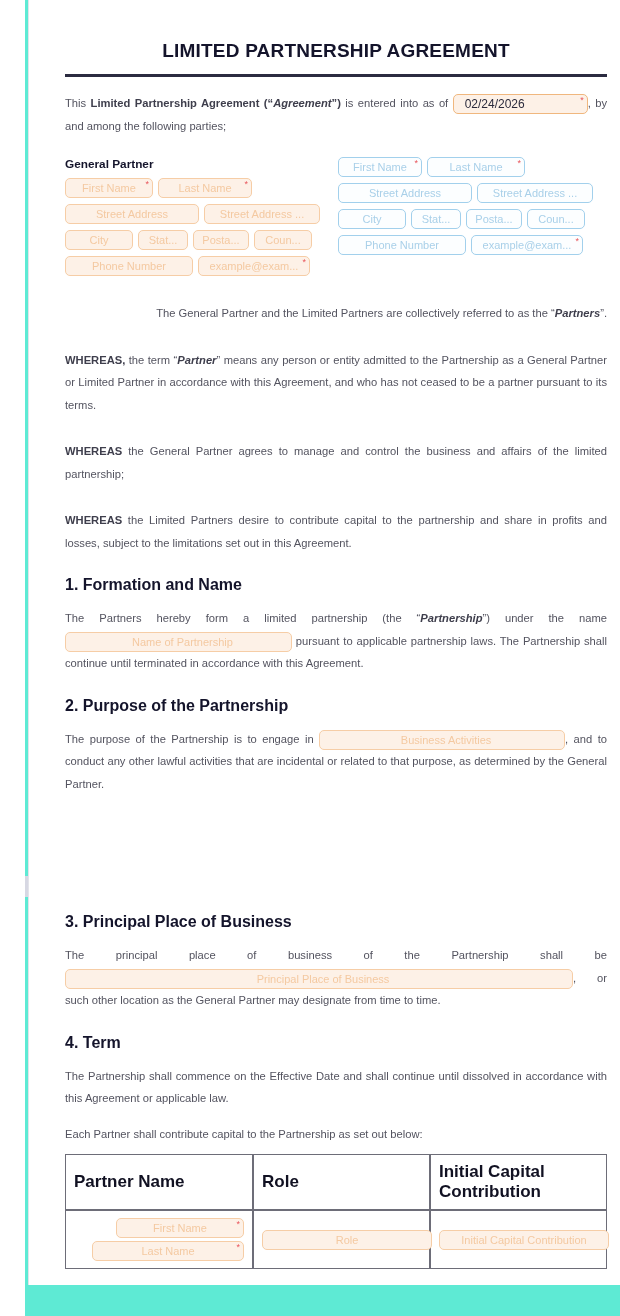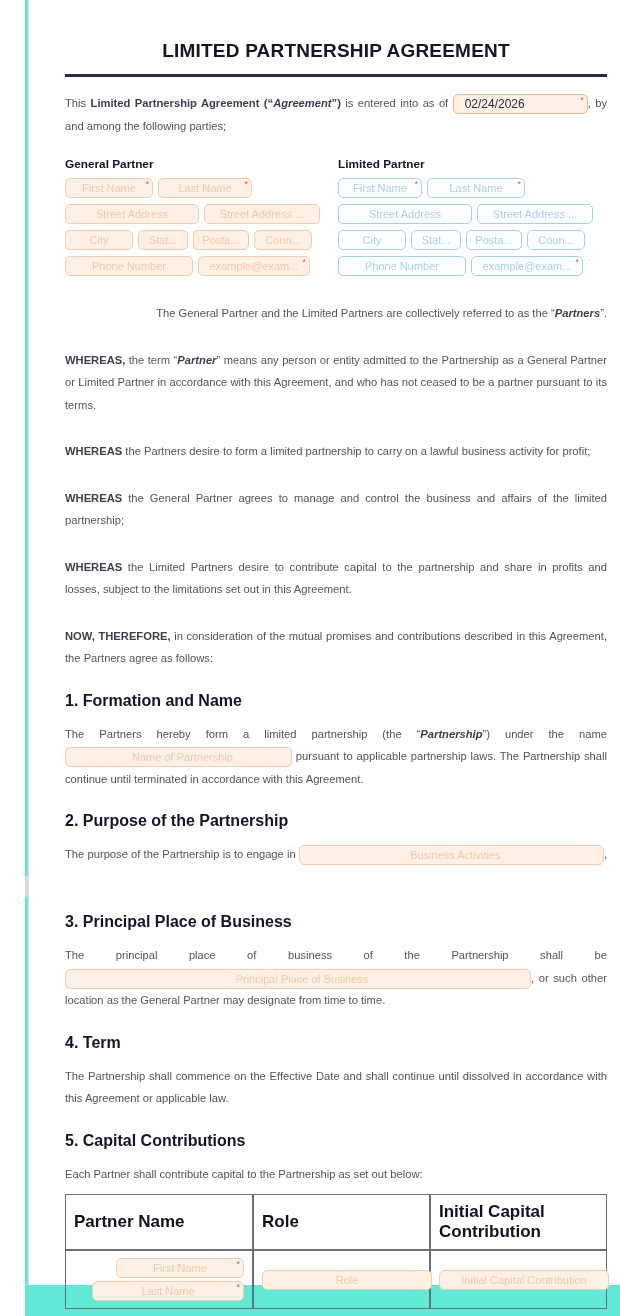--- a/index.html
+++ b/index.html
@@ -116,21 +116,20 @@
           <div class="row">
             <span class="fld o" style="width:68px;"><span>City</span></span><span class="fld o" style="width:50px;"><span>Stat...</span></span><span class="fld o" style="width:56px;"><span>Posta...</span></span><span class="fld o" style="width:58px;"><span>Coun...</span></span>
           </div>
 
           <div class="row">
             <span class="fld o" style="width:128px;"><span>Phone Number</span></span><span class="fld o" style="width:112px;"><span>example@exam...</span><span class="req">*</span></span>
           </div>
         </div>
 
         <div class="col right">
-          <h3 class="ptitle">Limited Partner</h3>
 
           <div class="row">
             <span class="fld b" style="width:84px;"><span>First Name</span><span class="req">*</span></span><span class="fld b" style="width:98px;"><span>Last Name</span><span class="req">*</span></span>
           </div>
 
           <div class="row">
             <span class="fld b" style="width:134px;"><span>Street Address</span></span><span class="fld b" style="width:116px;"><span>Street Address ...</span></span>
           </div>
 
           <div class="row">
@@ -144,65 +143,58 @@
       </div>
 
       <p class="body" style="margin-top:20px;text-align:right;">
         <span>The General Partner and the Limited Partners are collectively referred to as the “</span><i class="bi">Partners</i><span>”.</span>
       </p>
 
       <p class="body gap">
         <b>WHEREAS,</b><span> the term “</span><i class="bi">Partner</i><span>” means any person or entity admitted to the Partnership as a General Partner or Limited Partner in accordance with this Agreement, and who has not ceased to be a partner pursuant to its terms.</span>
       </p>
 
-      <p class="body gap" style="text-align:left;">
-        <b>WHEREAS</b><span> the Partners desire to form a limited partnership to carry on a lawful business activity for profit;</span>
-      </p>
 
       <p class="body gap">
         <b>WHEREAS</b><span> the General Partner agrees to manage and control the business and affairs of the limited partnership;</span>
       </p>
 
       <p class="body gap">
         <b>WHEREAS</b><span> the Limited Partners desire to contribute capital to the partnership and share in profits and losses, subject to the limitations set out in this Agreement.</span>
       </p>
 
-      <p class="body gap">
-        <b>NOW, THEREFORE,</b><span> in consideration of the mutual promises and contributions described in this Agreement, the Partners agree as follows:</span>
-      </p>
 
       <h2 class="sec">1. Formation and Name</h2>
       <p class="body">
         <span>The Partners hereby form a limited partnership (the “</span><i class="bi">Partnership</i><span>”) under the name </span><span class="fld o inl" style="width:227px;"><span>Name of Partnership</span></span><span> pursuant to applicable partnership laws. The Partnership shall continue until terminated in accordance with this Agreement.</span>
       </p>
 
       <h2 class="sec">2. Purpose of the Partnership</h2>
       <p class="body">
-        <span>The purpose of the Partnership is to engage in </span><span class="fld o inl" style="width:305px;"><span>Business Activities</span></span><span>, and to conduct any other lawful activities that are incidental or related to that purpose, as determined by the General Partner.</span>
+        <span>The purpose of the Partnership is to engage in </span><span class="fld o inl" style="width:246px;"><span>Business Activities</span></span><span>, and to conduct any other lawful activities that are incidental or related to that purpose, as determined by the General Partner.</span>
       </p>
 
     </div>
   </div>
 
   <div id="page-gap"></div>
 
   <div class="page" id="page2">
     <div class="inner">
 
       <h2 class="sec" style="margin-top:47px;">3. Principal Place of Business</h2>
       <p class="body">
-        <span>The principal place of business of the Partnership shall be </span><span class="fld o inl" style="width:466px;"><span>Principal Place of Business</span></span><span>, or such other location as the General Partner may designate from time to time.</span>
+        <span>The principal place of business of the Partnership shall be </span><span class="fld o inl" style="width:508px;"><span>Principal Place of Business</span></span><span>, or such other location as the General Partner may designate from time to time.</span>
       </p>
 
       <h2 class="sec">4. Term</h2>
       <p class="body">
         <span>The Partnership shall commence on the Effective Date and shall continue until dissolved in accordance with this Agreement or applicable law.</span>
       </p>
 
-      <h2 class="sec">5. Capital Contributions</h2>
       <p class="body" style="text-align:left;">
         <span>Each Partner shall contribute capital to the Partnership as set out below:</span>
       </p>
 
       <table class="captbl">
         <tbody>
             <tr class="head">
           <td style="width:188px;"><span class="hd">Partner Name</span></td>
           <td style="width:177px;"><span class="hd">Role</span></td>
           <td style="width:177px;"><span class="hd">Initial Capital Contribution</span></td>

